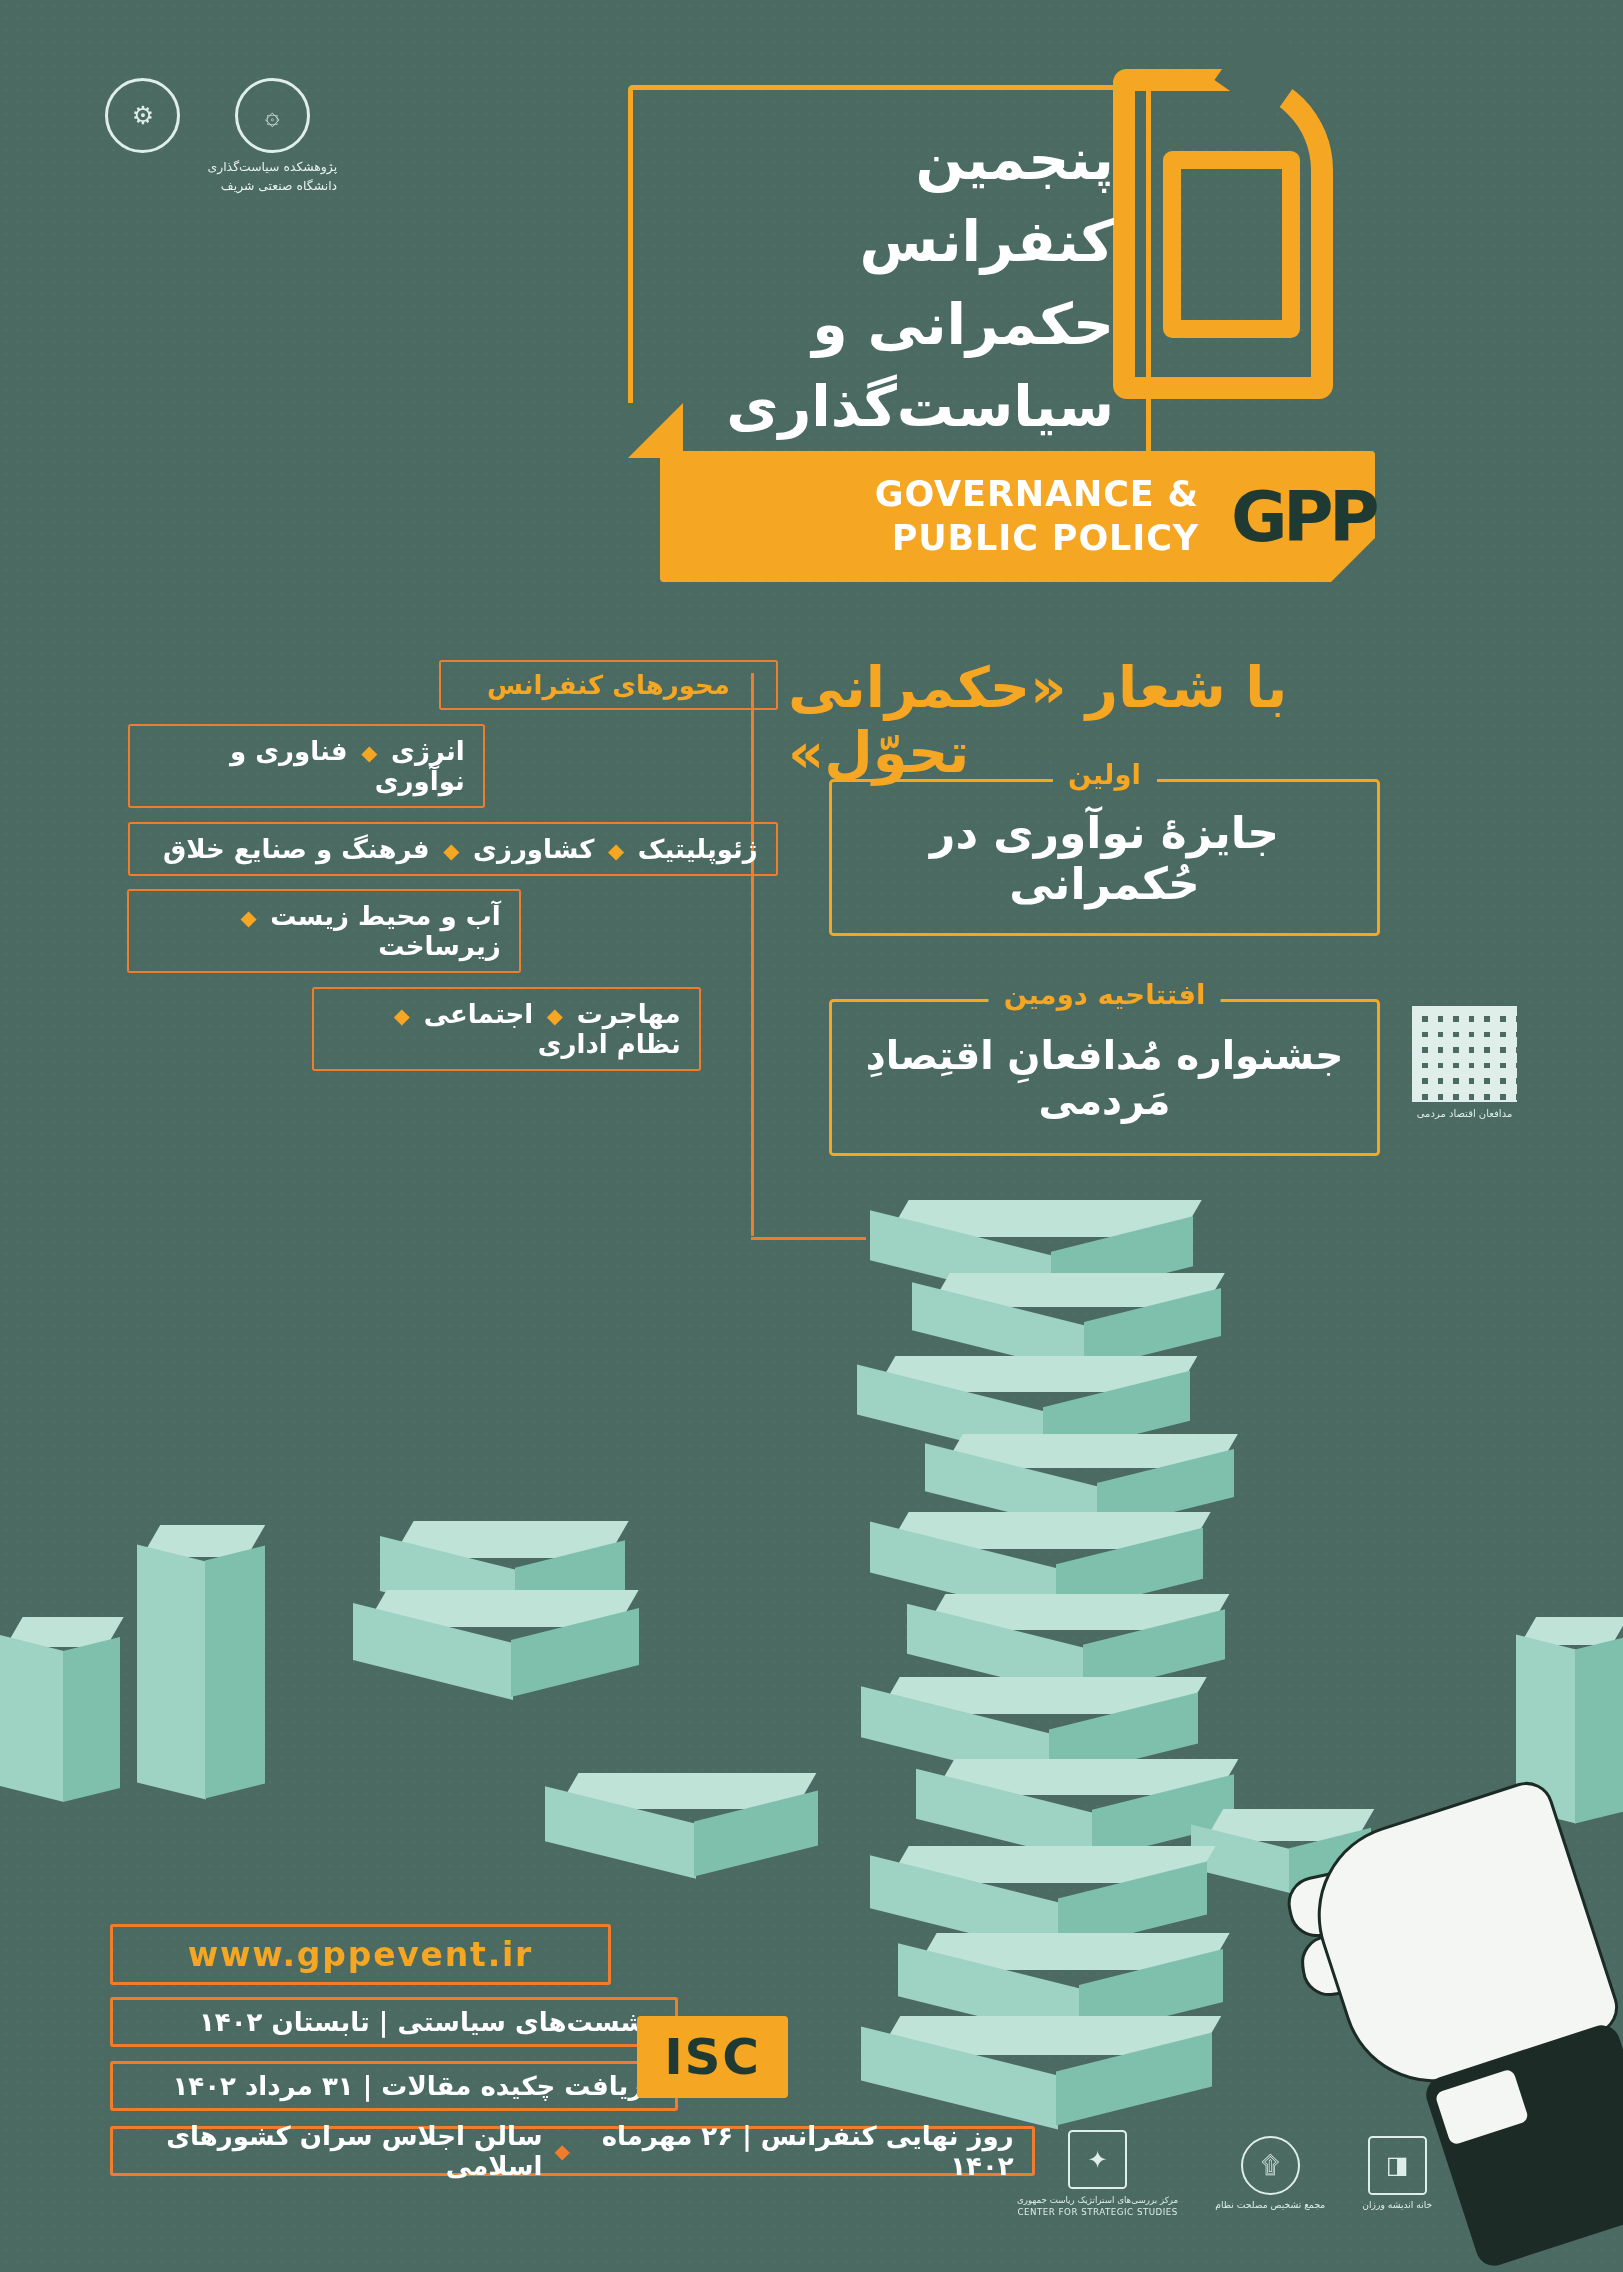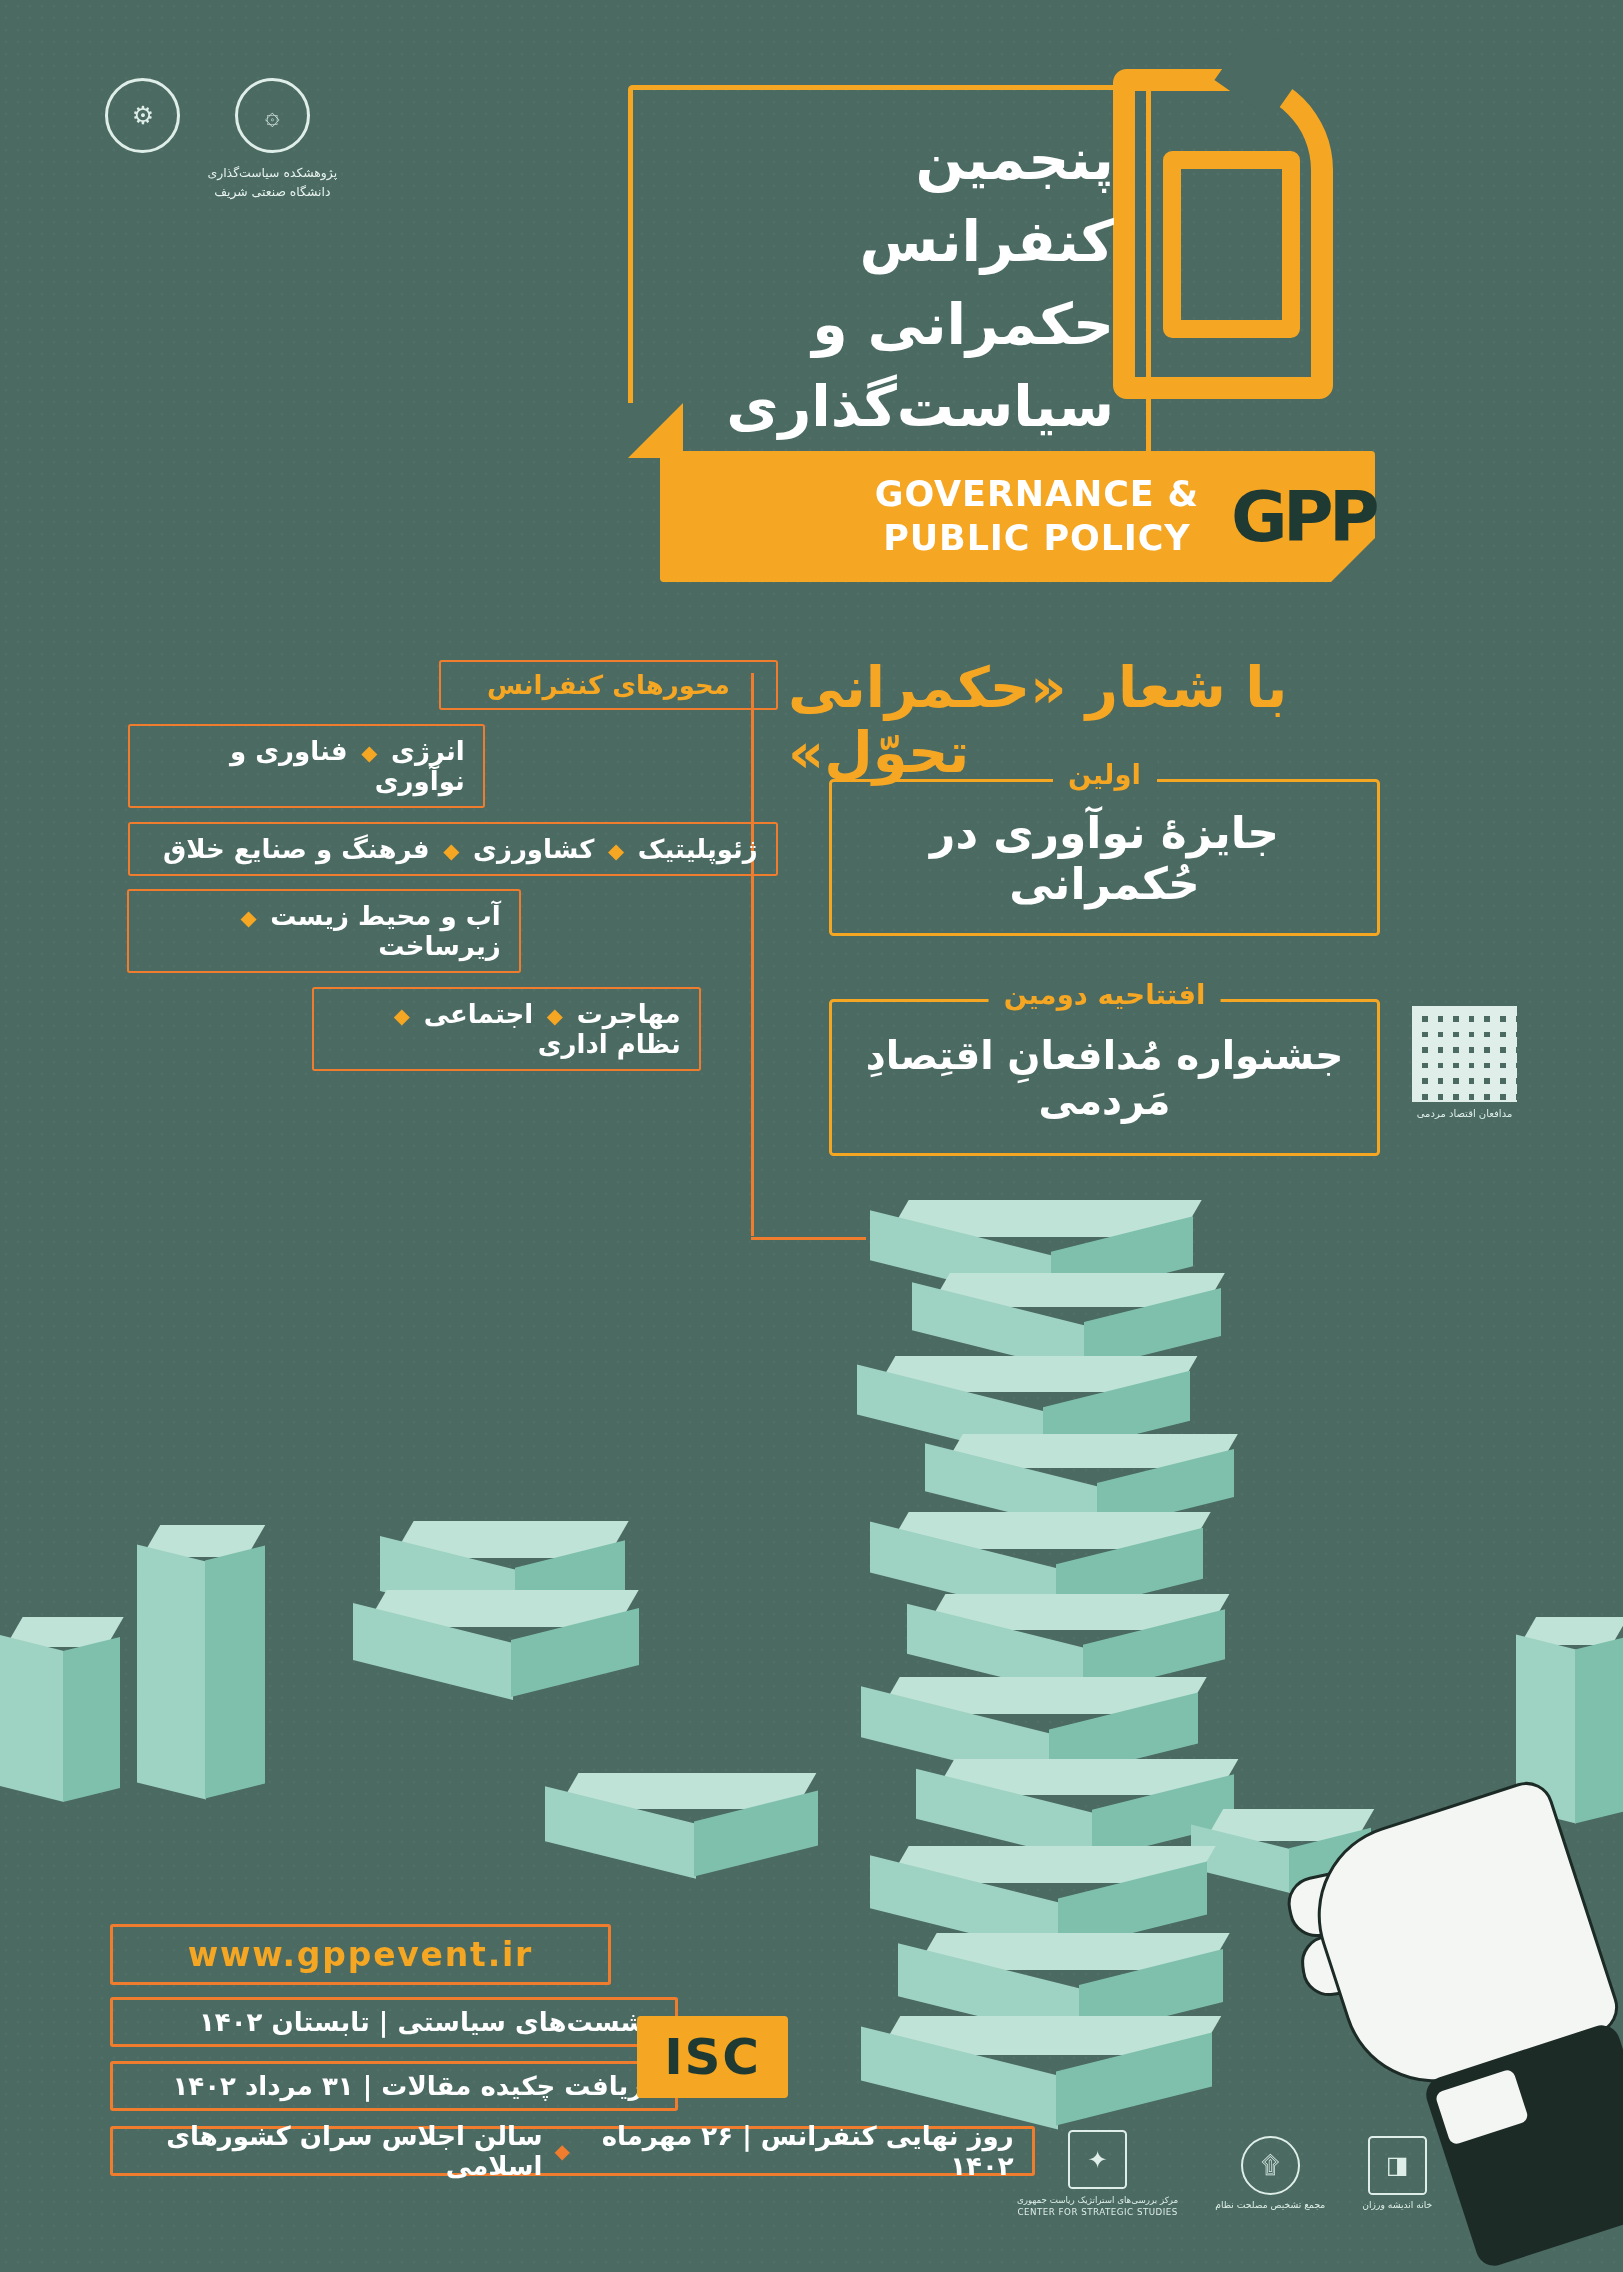--- a/index.html
+++ b/index.html
@@ -21,21 +21,21 @@
   
   .top-logos{
     position:absolute;top:78px;left:105px;display:flex;gap:27.5px;align-items:flex-start;
   }
   .logo-block{display:flex;flex-direction:column;align-items:center;color:#e8f2ee;}
   .logo-mark{
     width:69px;height:69px;border-radius:50%;
     border:3.2px solid #dfeee8;display:flex;align-items:center;justify-content:center;
     font-size:25px;color:#dfeee8;letter-spacing:-0.9px;
   }
-  .logo-cap{margin-top:11px;font-size:12.4px;line-height:1.5;text-align:center;white-space:pre-line;}
+  .logo-cap{margin-top:5px;font-size:12.4px;line-height:1.5;text-align:right;white-space:pre-line;}
 
   
   .glyph5{
     position:absolute;top:69px;left:1113px;width:220px;height:330px;
   }
   .glyph5 .outer{
     position:absolute;inset:0;
     border:22px solid #f5a623;
     border-radius:13.7px 101px 13.7px 13.7px;
   }
@@ -78,21 +78,21 @@
   .gpp-bar .corner{
     position:absolute;right:0;bottom:0;width:0;height:0;
     border-right:44px solid #4a6a62;border-top:44px solid transparent;
   }
   .gpp-logo{
     margin-right:0;margin-left:18.3px;padding-left:13.7px;
     font-size:69px;font-weight:bold;color:#1f3a33;letter-spacing:-4.6px;
     font-family:"DejaVu Sans", sans-serif;direction:ltr;
   }
   .gpp-en{
-    direction:ltr;text-align:center;color:#ffffff;font-weight:bold;
+    direction:ltr;text-align:right;color:#ffffff;font-weight:bold;
     font-size:35px;line-height:1.25;letter-spacing:0.9px;
   }
 
   
   .slogan{
     position:absolute;top:655px;left:788px;width:586px;
     text-align:left;direction:rtl;color:#f5a623;
     font-size:56px;font-weight:bold;
   }
 

